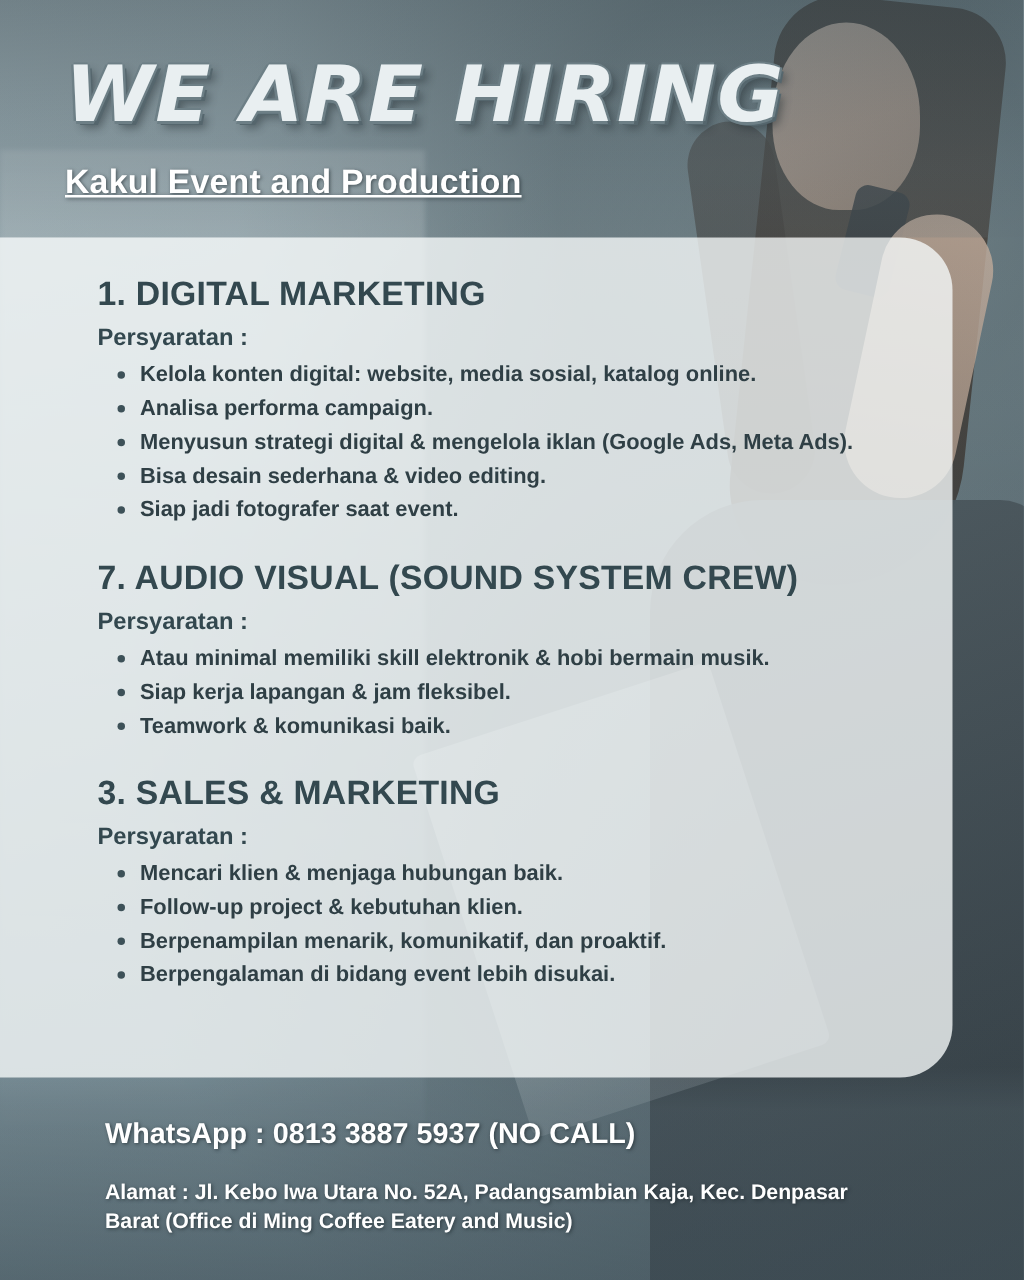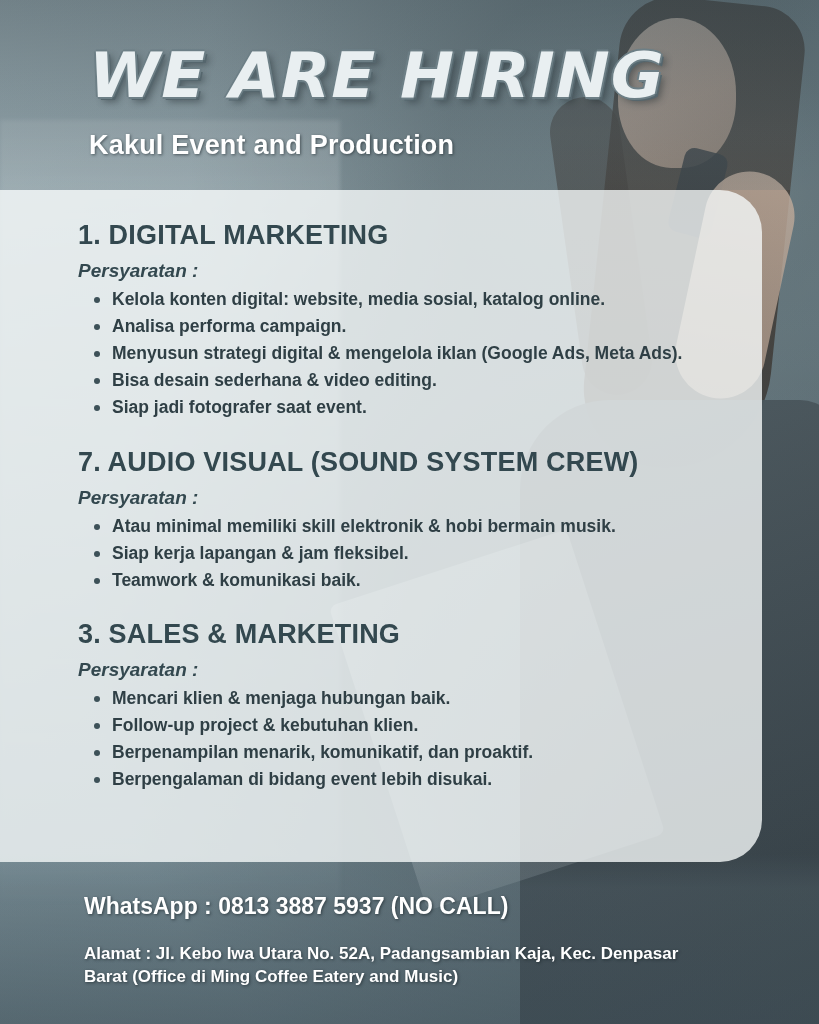--- a/index.html
+++ b/index.html
@@ -113,21 +113,20 @@
     background: linear-gradient(180deg, rgba(150,168,175,.10) 0%, rgba(160,178,184,.18) 40%, rgba(120,140,150,.20) 100%);
   }
 
   
   .header {
     position: absolute;
     left: 0; top: 0;
     width: 662px;
     padding: 44px 0 0 52px;
     z-index: 5;
-    margin-left: 37px;
   }
   .headline {
     font-size: 62px;
     line-height: 64px;
     font-weight: bold;
     font-style: italic;
     letter-spacing: 1px;
     color: #e9eff1;
     text-shadow:
       -2px 0 0 #6d7f86, 2px 0 0 #6d7f86, 0 -2px 0 #6d7f86, 0 2px 0 #6d7f86,
@@ -136,20 +135,21 @@
     transform: scaleX(1.04);
     transform-origin: left center;
   }
   .subhead {
     margin-top: 22px;
     font-size: 27px;
     font-weight: bold;
     color: #ffffff;
     text-shadow: 1px 1px 3px rgba(25,35,40,.6);
     letter-spacing: .2px;
+    text-decoration: underline;
   }
 
   
   .card {
     position: absolute;
     left: 0; top: 190px;
     width: 762px;
     height: 672px;
     background: rgba(244,247,248,.80);
     border-top-right-radius: 42px;
@@ -164,21 +164,20 @@
     font-weight: bold;
     color: #33484f;
     letter-spacing: .2px;
     margin-bottom: 9px;
   }
   .req-label {
     font-size: 19px;
     font-weight: bold;
     color: #33484f;
     margin: 0 0 5px 0;
-    font-style: italic;
   }
   ul.reqs {
     list-style: none;
     margin: 0 0 0 14px;
     padding: 0;
     font-weight: bold;
   }
   ul.reqs li {
     position: relative;
     font-size: 17.5px;

